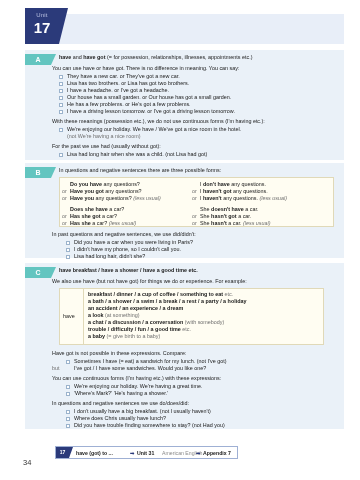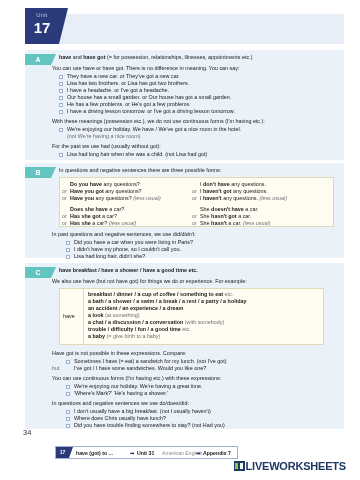--- a/index.html
+++ b/index.html
@@ -108,21 +108,21 @@
   
   .yellow-box {
     position: absolute;
     background: #fffdf2;
     border: .7px solid #e0d9b8;
   }
 
   
   .page-num {
     position: absolute;
-    left: 23px; top: 428px;
+    left: 23px; top: 458px;
     font-size: 7.5px;
     color: #333333;
   }
   .footer-bar {
     position: absolute;
     left: 55px; top: 446px;
     width: 183px; height: 13px;
     border: .7px solid #9fb0d4;
     background: #ffffff;
   }
@@ -348,17 +348,14 @@
   <div class="footer-flag">
     <span class="fnum">17</span>
   </div>
   <div class="footer-txt b" style="left:76px;">have (got) to ...</div>
   <div class="footer-txt arrow" style="left:130px;">➡</div>
   <div class="footer-txt b" style="left:137px;">Unit 31</div>
   <div class="footer-txt g" style="left:162px;">American English</div>
   <div class="footer-txt arrow" style="left:196px;">➡</div>
   <div class="footer-txt b" style="left:203px;">Appendix 7</div>
 
-  <div class="lw-logo">
-    <span class="lw-mark"></span><span>LIVEWORKSHEETS</span>
-  </div>
 
 </div>
 
 </body></html>

